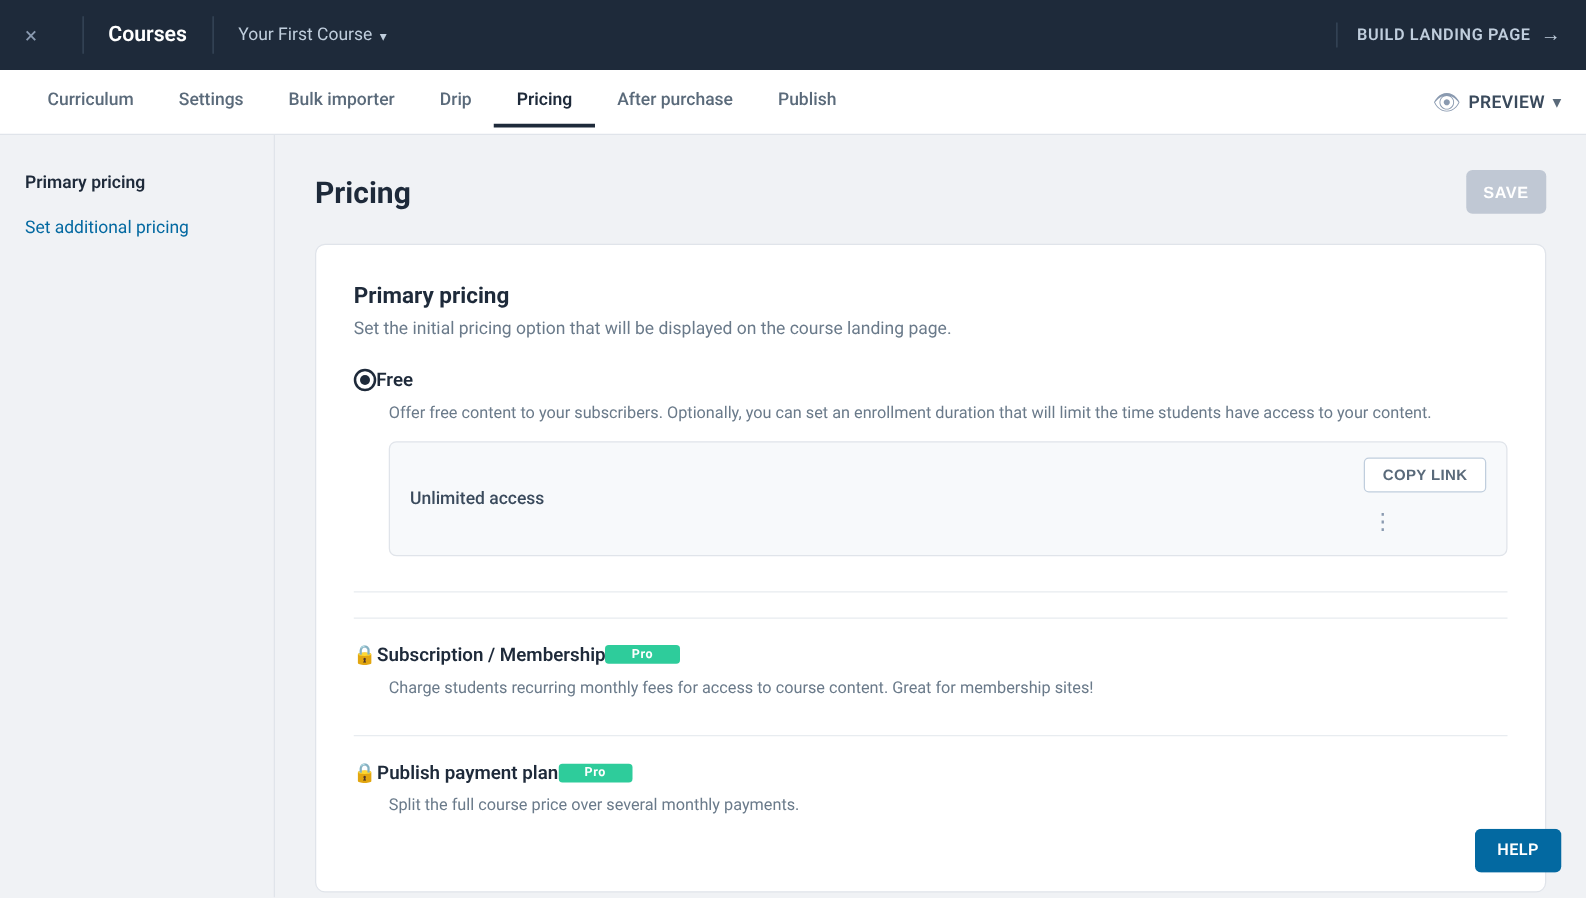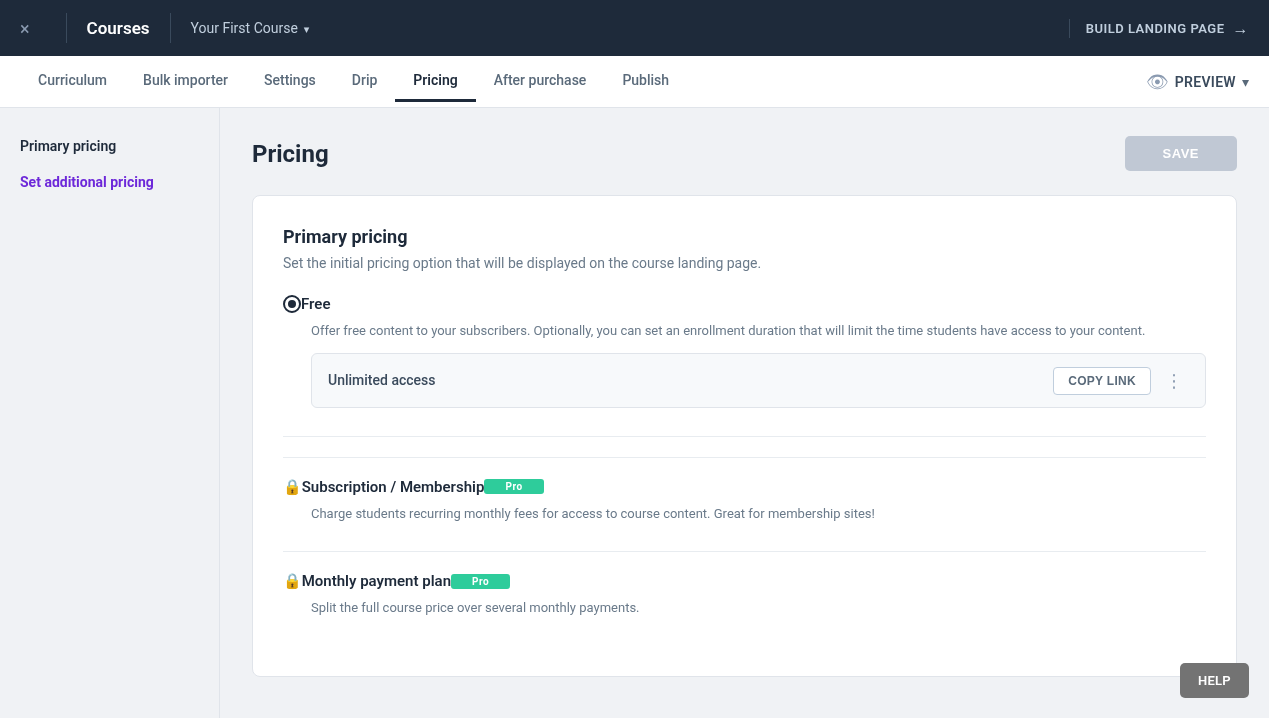--- a/index.html
+++ b/index.html
@@ -104,23 +104,23 @@
     .sidebar {
       width: 220px;
       background: #f0f2f5;
       border-right: 1px solid #e0e4ea;
       padding: 20px 0;
       flex-shrink: 0;
     }
     .sidebar-item {
       padding: 10px 20px;
       font-size: 14px;
-      color: #6d28d9;
-      cursor: pointer;
-      font-weight: 700;
+      color: #0369a1;
+      cursor: pointer;
+      font-weight: 400;
     }
     .sidebar-item.active { color: #1e2a3a; font-weight: 600; }
 
     
     .main-content {
       flex: 1;
       overflow-y: auto;
       padding: 28px 32px;
       background: #f0f2f5;
     }
@@ -132,21 +132,21 @@
     }
     .page-title {
       font-size: 24px;
       font-weight: 700;
       color: #1e2a3a;
     }
     .save-btn {
       background: #c0c8d4;
       color: #ffffff;
       border: none;
-      padding: 10px 38px;
+      padding: 10px 14px;
       border-radius: 5px;
       font-size: 13px;
       font-weight: 700;
       letter-spacing: 0.5px;
       cursor: pointer;
     }
 
     
     .pricing-card {
       background: #ffffff;
@@ -233,22 +233,23 @@
       align-items: center;
       justify-content: space-between;
     }
     .access-label {
       font-size: 14px;
       color: #3a4a5c;
       font-weight: 500;
     }
     .access-actions {
       display: flex;
-      align-items: flex-end;
+      align-items: flex-start;
       gap: 8px;
+      flex-direction: column;
     }
     .copy-link-btn {
       background: #ffffff;
       border: 1px solid #c0cedd;
       color: #5a6a7a;
       padding: 6px 14px;
       border-radius: 4px;
       font-size: 12px;
       font-weight: 600;
       cursor: pointer;
@@ -259,21 +260,21 @@
       font-size: 18px;
       cursor: pointer;
       padding: 4px 6px;
     }
 
     
     .help-btn {
       position: fixed;
       bottom: 20px;
       right: 20px;
-      background: #737373;
+      background: #0369a1;
       color: #ffffff;
       padding: 10px 18px;
       border-radius: 5px;
       font-size: 13px;
       font-weight: 600;
       cursor: pointer;
       letter-spacing: 0.3px;
     }
 
     .divider { border: none; border-top: 1px solid #e8ecf0; margin: 4px 0 20px 0; }
@@ -291,22 +292,22 @@
     <span class="chevron">▾</span>
   </div>
   <div class="top-bar-right">
     <span>BUILD LANDING PAGE</span>
     <span class="arrow">→</span>
   </div>
 </div>
 
 <div class="tab-nav">
   <div class="tab-item">Curriculum</div>
+  <div class="tab-item">Settings</div>
   <div class="tab-item">Bulk importer</div>
-  <div class="tab-item">Settings</div>
   <div class="tab-item">Drip</div>
   <div class="tab-item active">Pricing</div>
   <div class="tab-item">After purchase</div>
   <div class="tab-item">Publish</div>
   <div class="tab-nav-right">
     <span class="eye-icon">👁</span>
     <span class="preview-label">PREVIEW</span>
     <span>▾</span>
   </div>
 </div>
@@ -355,21 +356,21 @@
           <span class="pro-badge">Pro</span>
         </div>
         <p class="option-desc">Charge students recurring monthly fees for access to course content. Great for membership sites!</p>
       </div>
 
       <hr class="divider">
 
       <div class="pricing-option">
         <div class="option-header">
           <span class="option-lock">🔒</span>
-          <span class="option-label">Monthly payment plan</span>
+          <span class="option-label">Publish payment plan</span>
           <span class="pro-badge">Pro</span>
         </div>
         <p class="option-desc">Split the full course price over several monthly payments.</p>
       </div>
 
     </div>
   </div>
 </div>
 
 <div class="help-btn">HELP</div>

